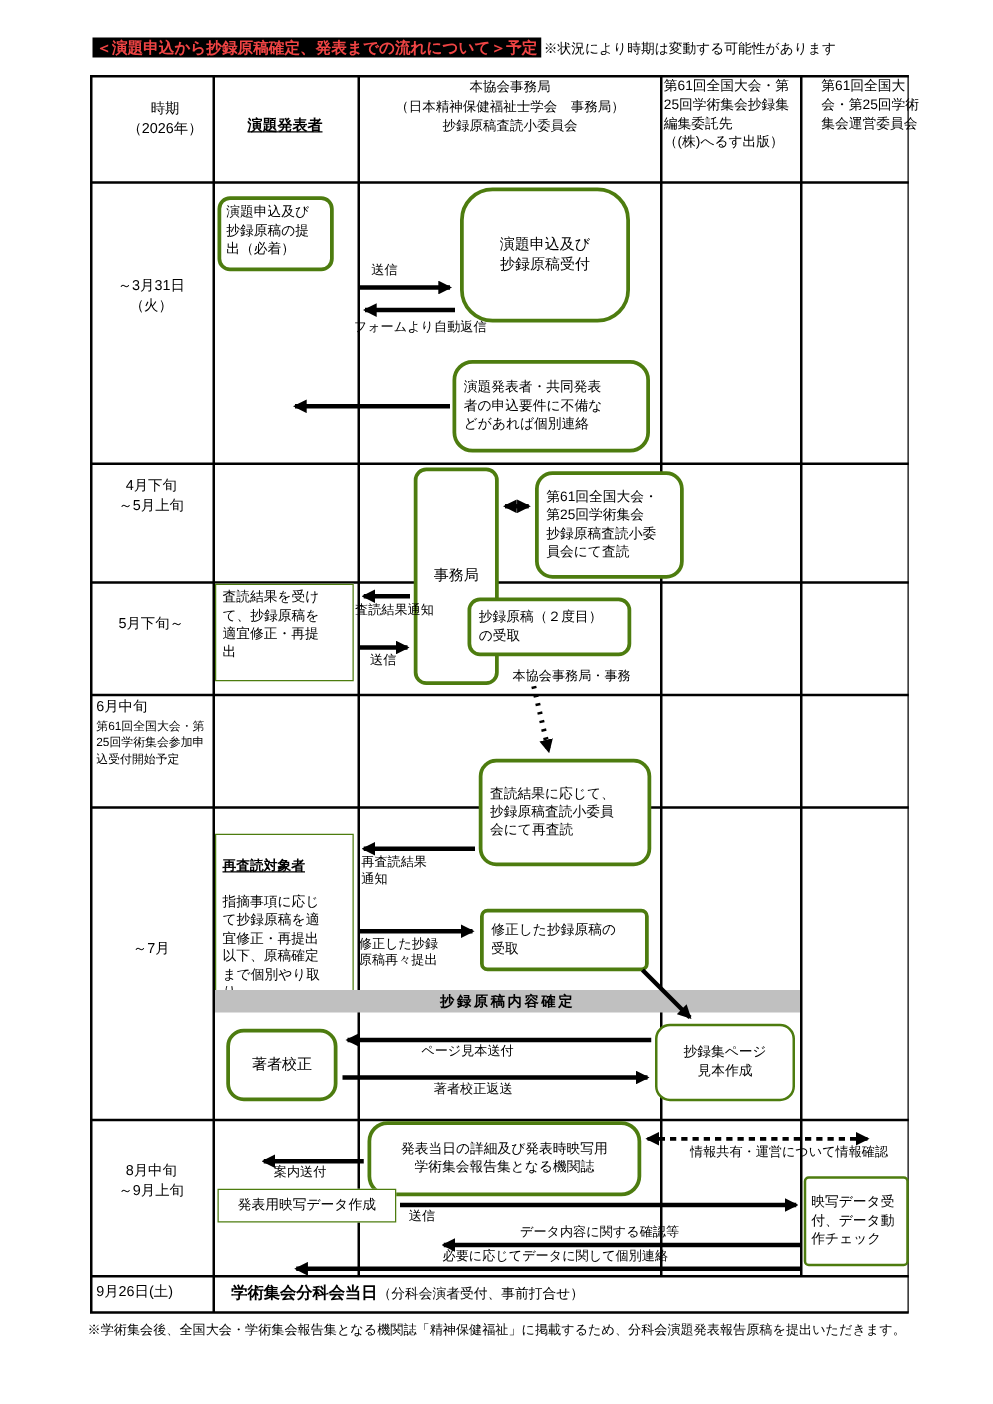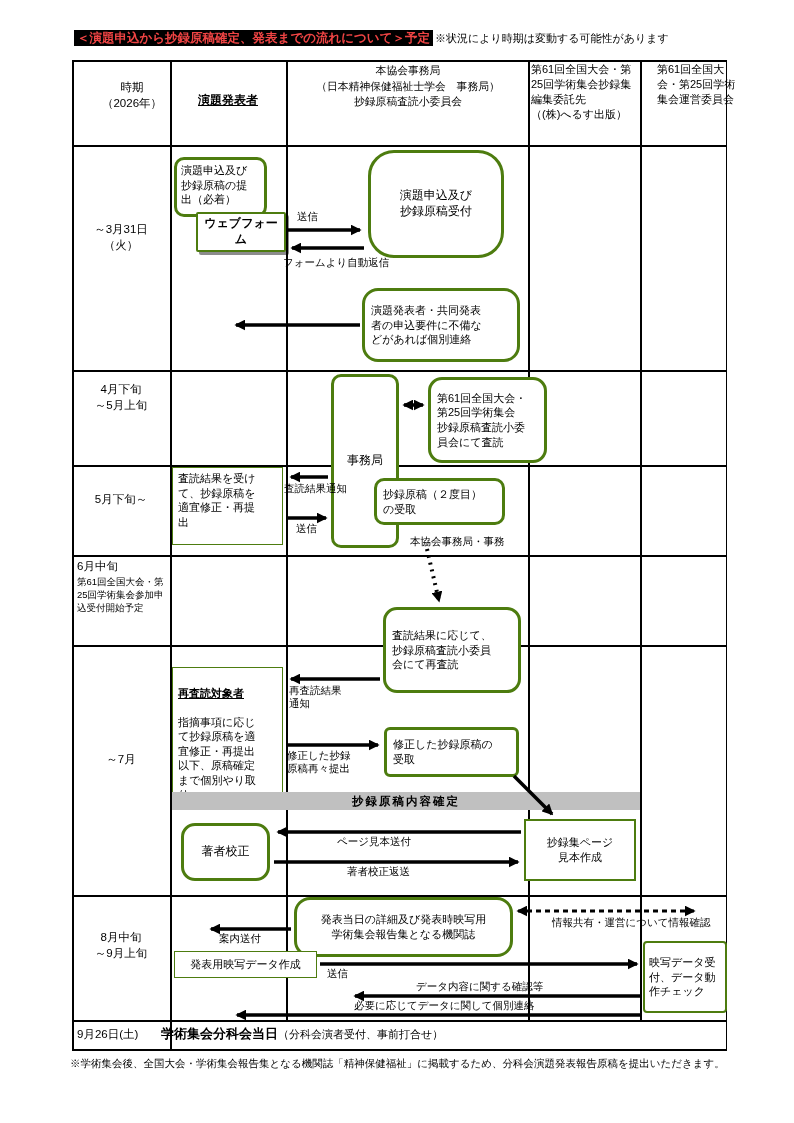--- a/index.html
+++ b/index.html
@@ -82,21 +82,20 @@
   <div class="cell" style="left:77px; top:576px; width:90px; font-size:9.5px; line-height:1.35;">第61回全国大会・第25回学術集会参加申込受付開始予定</div>
   <div class="cell center" style="left:74px; top:752px; width:94px;">～7月</div>
   <div class="cell center" style="left:74px; top:930px; width:94px;">8月中旬
 ～9月上旬</div>
   <div class="cell" style="left:77px; top:1027px; width:90px;">9月26日(土)</div>
 
   <div class="box tl" style="left:174px; top:157px; width:93px; height:60px; border-width:3px; border-radius:10px; padding:3px 4px;">演題申込及び
 抄録原稿の提
 出（必着）</div>
 
-  <div class="box" style="left:196px; top:212px; width:90px; height:40px; border-width:2px; border-radius:2px; font-weight:bold; font-size:12px; box-shadow:3px 3px 0 rgba(0,0,0,0.45); z-index:4;">ウェブフォーム</div>
 
   <div class="box" style="left:368px; top:150px; width:136px; height:108px; border-width:3.5px; border-radius:26px; font-size:12px;">演題申込及び
 抄録原稿受付</div>
 
   <div class="box lc" style="left:362px; top:288px; width:158px; height:74px; border-width:3.5px; border-radius:16px; padding:2px 6px;">演題発表者・共同発表
 者の申込要件に不備な
 どがあれば個別連絡</div>
 
   <div class="box" style="left:331px; top:374px; width:68px; height:174px; border-width:3px; border-radius:10px; font-size:12px;">事務局</div>
 
@@ -129,33 +128,33 @@
     </div>
   </div>
 
   <div class="box lc" style="left:384px; top:727px; width:135px; height:50px; border-width:3px; border-radius:6px; padding:2px 6px;">修正した抄録原稿の
 受取</div>
 
   <div class="bar" style="left:172px; top:792px; width:468px; height:18px;">抄録原稿内容確定</div>
 
   <div class="box" style="left:181px; top:823px; width:89px; height:58px; border-width:3.5px; border-radius:14px; font-size:12px;">著者校正</div>
 
-  <div class="box" style="left:524px; top:819px; width:112px; height:62px; border-width:2.5px; border-radius:0;">抄録集ページ
+  <div class="box" style="left:524px; top:819px; width:112px; height:62px; border-width:2.5px; border-radius:12px;">抄録集ページ
 見本作成</div>
 
   <div class="box" style="left:294px; top:897px; width:219px; height:60px; border-width:3.5px; border-radius:16px;">発表当日の詳細及び発表時映写用
 学術集会報告集となる機関誌</div>
 
   <div class="box" style="left:174px; top:951px; width:143px; height:27px; border-width:1.5px; border-radius:0;">発表用映写データ作成</div>
 
   <div class="box lc" style="left:643px; top:941px; width:84px; height:72px; border-width:2.5px; border-radius:4px; padding:2px 4px;">映写データ受
 付、データ動
 作チェック</div>
 
-  <div class="cell" style="left:161px; top:1025px; width:520px; white-space:nowrap;">
+  <div class="cell" style="left:185px; top:1025px; width:520px; white-space:nowrap;">
     <span style="font-weight:bold; font-size:13px;">学術集会分科会当日</span><span style="font-size:11px;">（分科会演者受付、事前打合せ）</span>
   </div>
 
   <div class="label" style="left:297px; top:210px;">送信</div>
   <div class="label" style="left:283px; top:256px;">フォームより自動返信</div>
   <div class="label" style="left:284px; top:482px;">査読結果通知</div>
   <div class="label" style="left:296px; top:522px;">送信</div>
   <div class="label" style="left:410px; top:535px;">本協会事務局・事務</div>
   <div class="label" style="left:289px; top:684px;">再査読結果
 通知</div>

